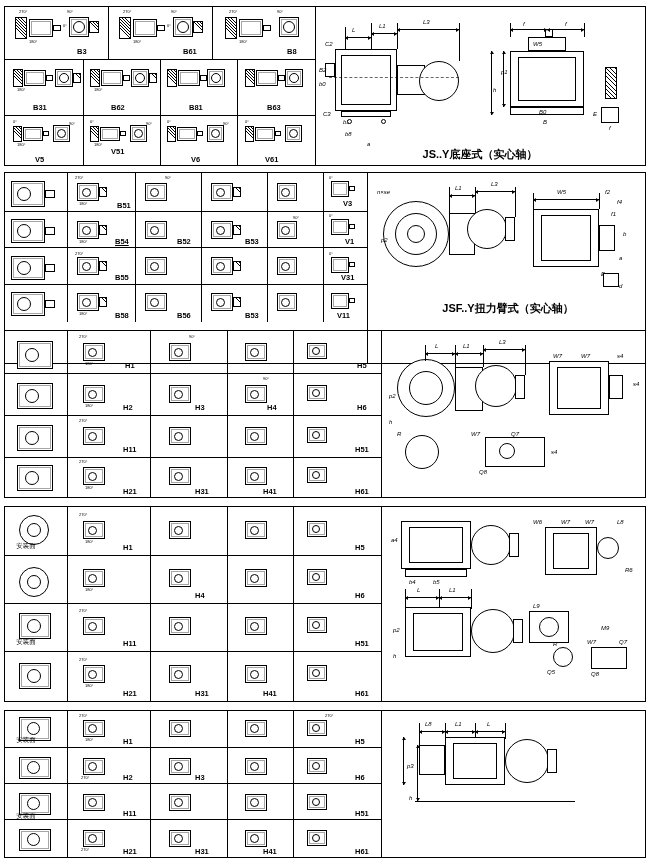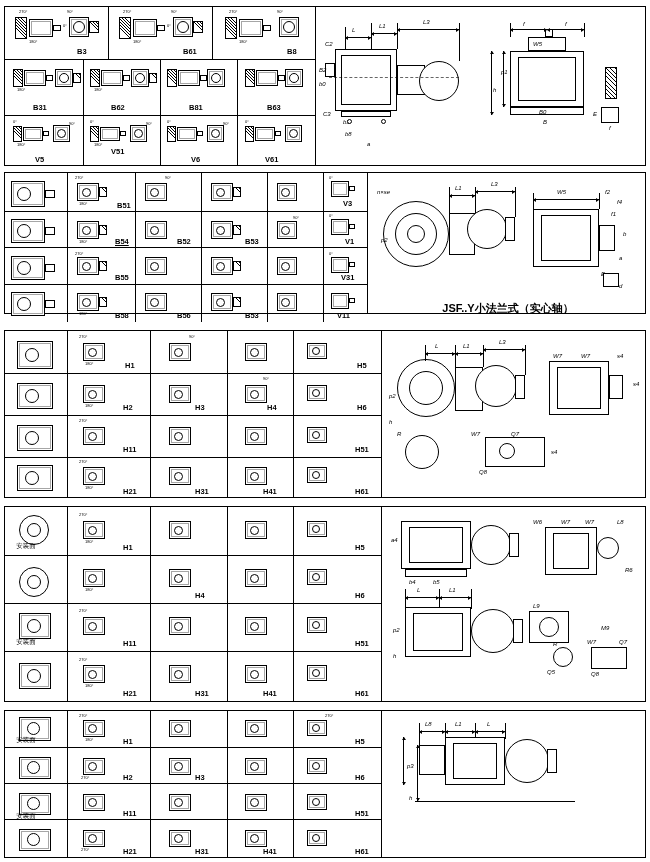--- a/index.html
+++ b/index.html
@@ -243,23 +243,24 @@
     <div class="dim" style="left:528px;top:34px;">W5</div>
     <div class="dim" style="left:496px;top:62px;">p1</div>
     <div class="dim" style="left:488px;top:80px;">h</div>
     <div class="dim" style="left:534px;top:102px;">B0</div>
     <div class="dim" style="left:538px;top:112px;">B</div>
     <div class="dim" style="left:588px;top:104px;">E</div>
     <div class="dim" style="left:604px;top:118px;">f</div>
     <div class="arrowv" style="left:498px;top:44px;height:56px;"></div>
     <div class="arrowv" style="left:486px;top:44px;height:64px;"></div>
 
+    <div class="capcn" style="left:0;top:140px;text-align:center;width:330px;margin-left:310px;">JS..Y底座式（实心轴）</div>
   </div>
 
-  <div class="band" style="top:172px;height:142px;">
+  <div class="band" style="top:172px;height:192px;">
     <div class="vsep" style="left:362px;"></div>
     <div class="hsep" style="top:38px;width:362px;"></div>
     <div class="hsep" style="top:74px;width:362px;"></div>
     <div class="hsep" style="top:111px;width:362px;"></div>
     <div class="vsep" style="left:62px;height:149px;"></div>
     <div class="vsep" style="left:130px;height:149px;"></div>
     <div class="vsep" style="left:196px;height:149px;"></div>
     <div class="vsep" style="left:262px;height:149px;"></div>
     <div class="vsep" style="left:318px;height:149px;"></div>
 
@@ -423,21 +424,21 @@
     <div class="dim" style="left:552px;top:16px;">W5</div>
     <div class="dim" style="left:600px;top:16px;">f2</div>
     <div class="dim" style="left:612px;top:26px;">f4</div>
     <div class="dim" style="left:606px;top:38px;">f1</div>
     <div class="dim" style="left:618px;top:58px;">b</div>
     <div class="dim" style="left:614px;top:82px;">a</div>
     <div class="dim" style="left:596px;top:98px;">E</div>
     <div class="dim" style="left:614px;top:110px;">d</div>
     <div class="d-rect" style="left:598px;top:100px;width:16px;height:14px;"></div>
 
-    <div class="capcn" style="left:0;top:128px;text-align:center;width:282px;margin-left:362px;">JSF..Y小法兰式（实心轴）</div>
+    <div class="capcn" style="left:0;top:128px;text-align:center;width:282px;margin-left:362px;">JSF..Y扭力臂式（实心轴）</div>
   </div>
 
   <div class="band" style="top:330px;height:168px;">
     <div class="vsep" style="left:376px;"></div>
     <div class="hsep" style="top:42px;width:376px;"></div>
     <div class="hsep" style="top:84px;width:376px;"></div>
     <div class="hsep" style="top:126px;width:376px;"></div>
     <div class="vsep" style="left:62px;height:167px;"></div>
     <div class="vsep" style="left:145px;height:167px;"></div>
     <div class="vsep" style="left:222px;height:167px;"></div>

